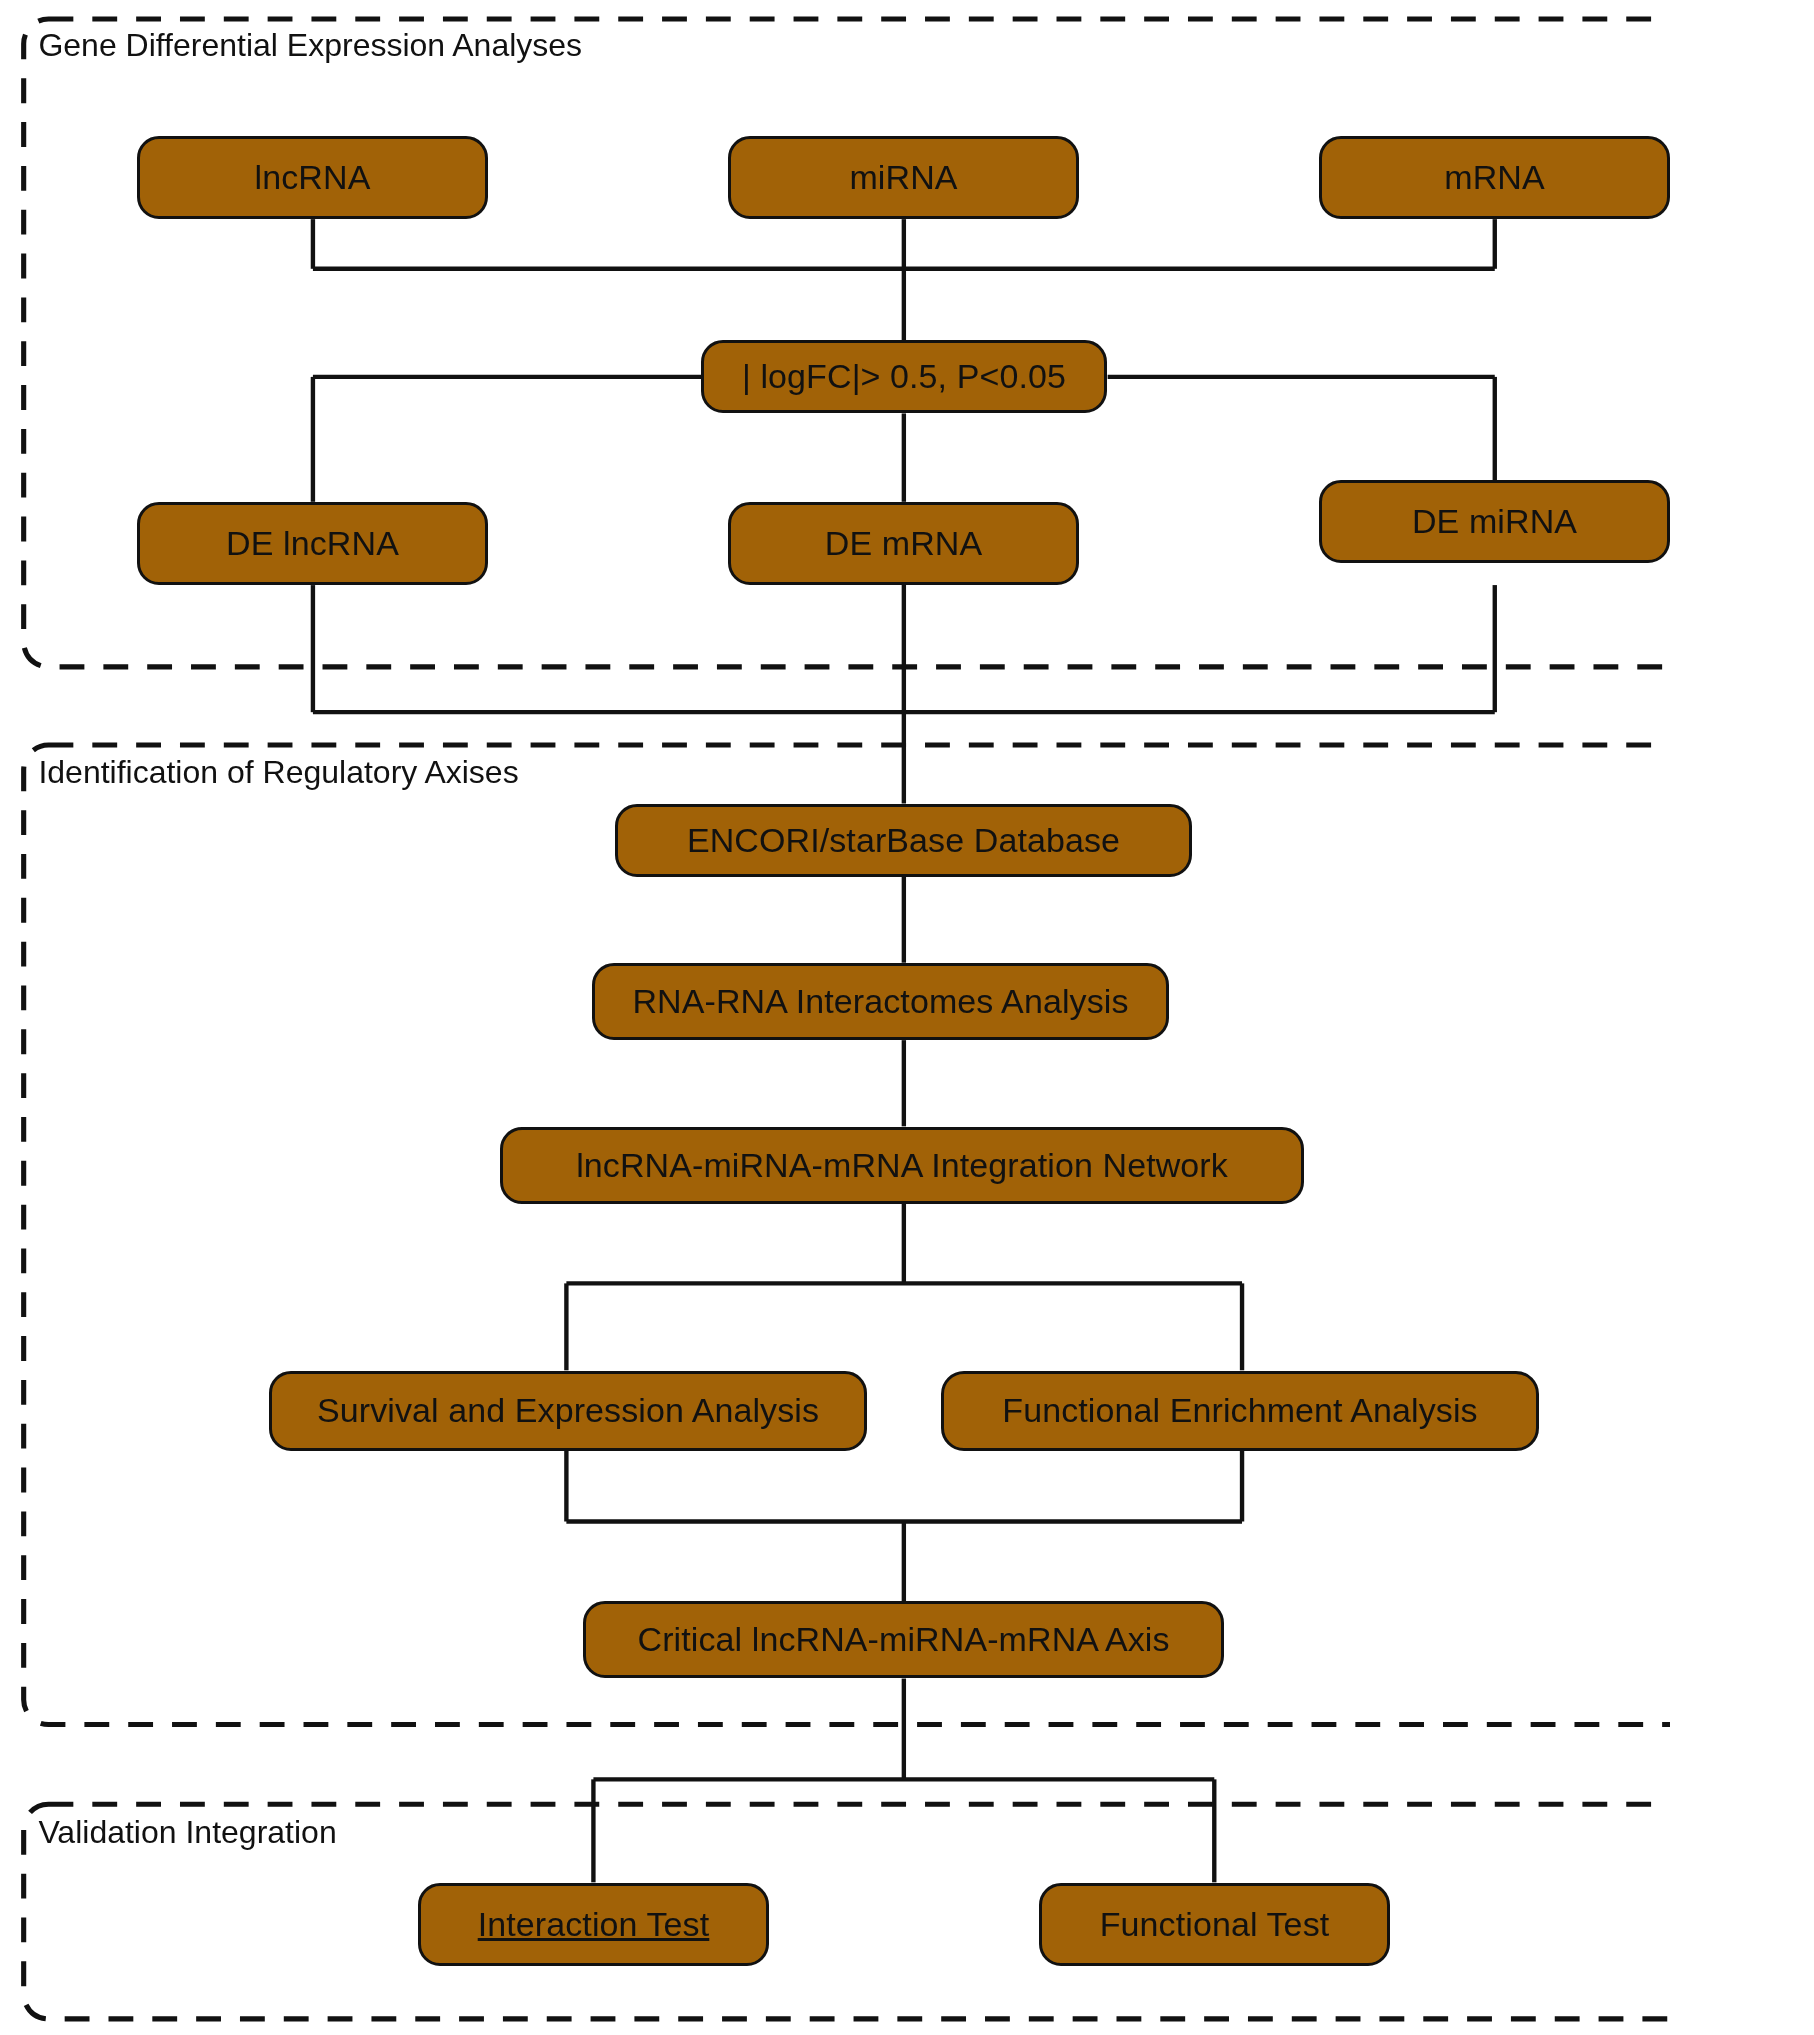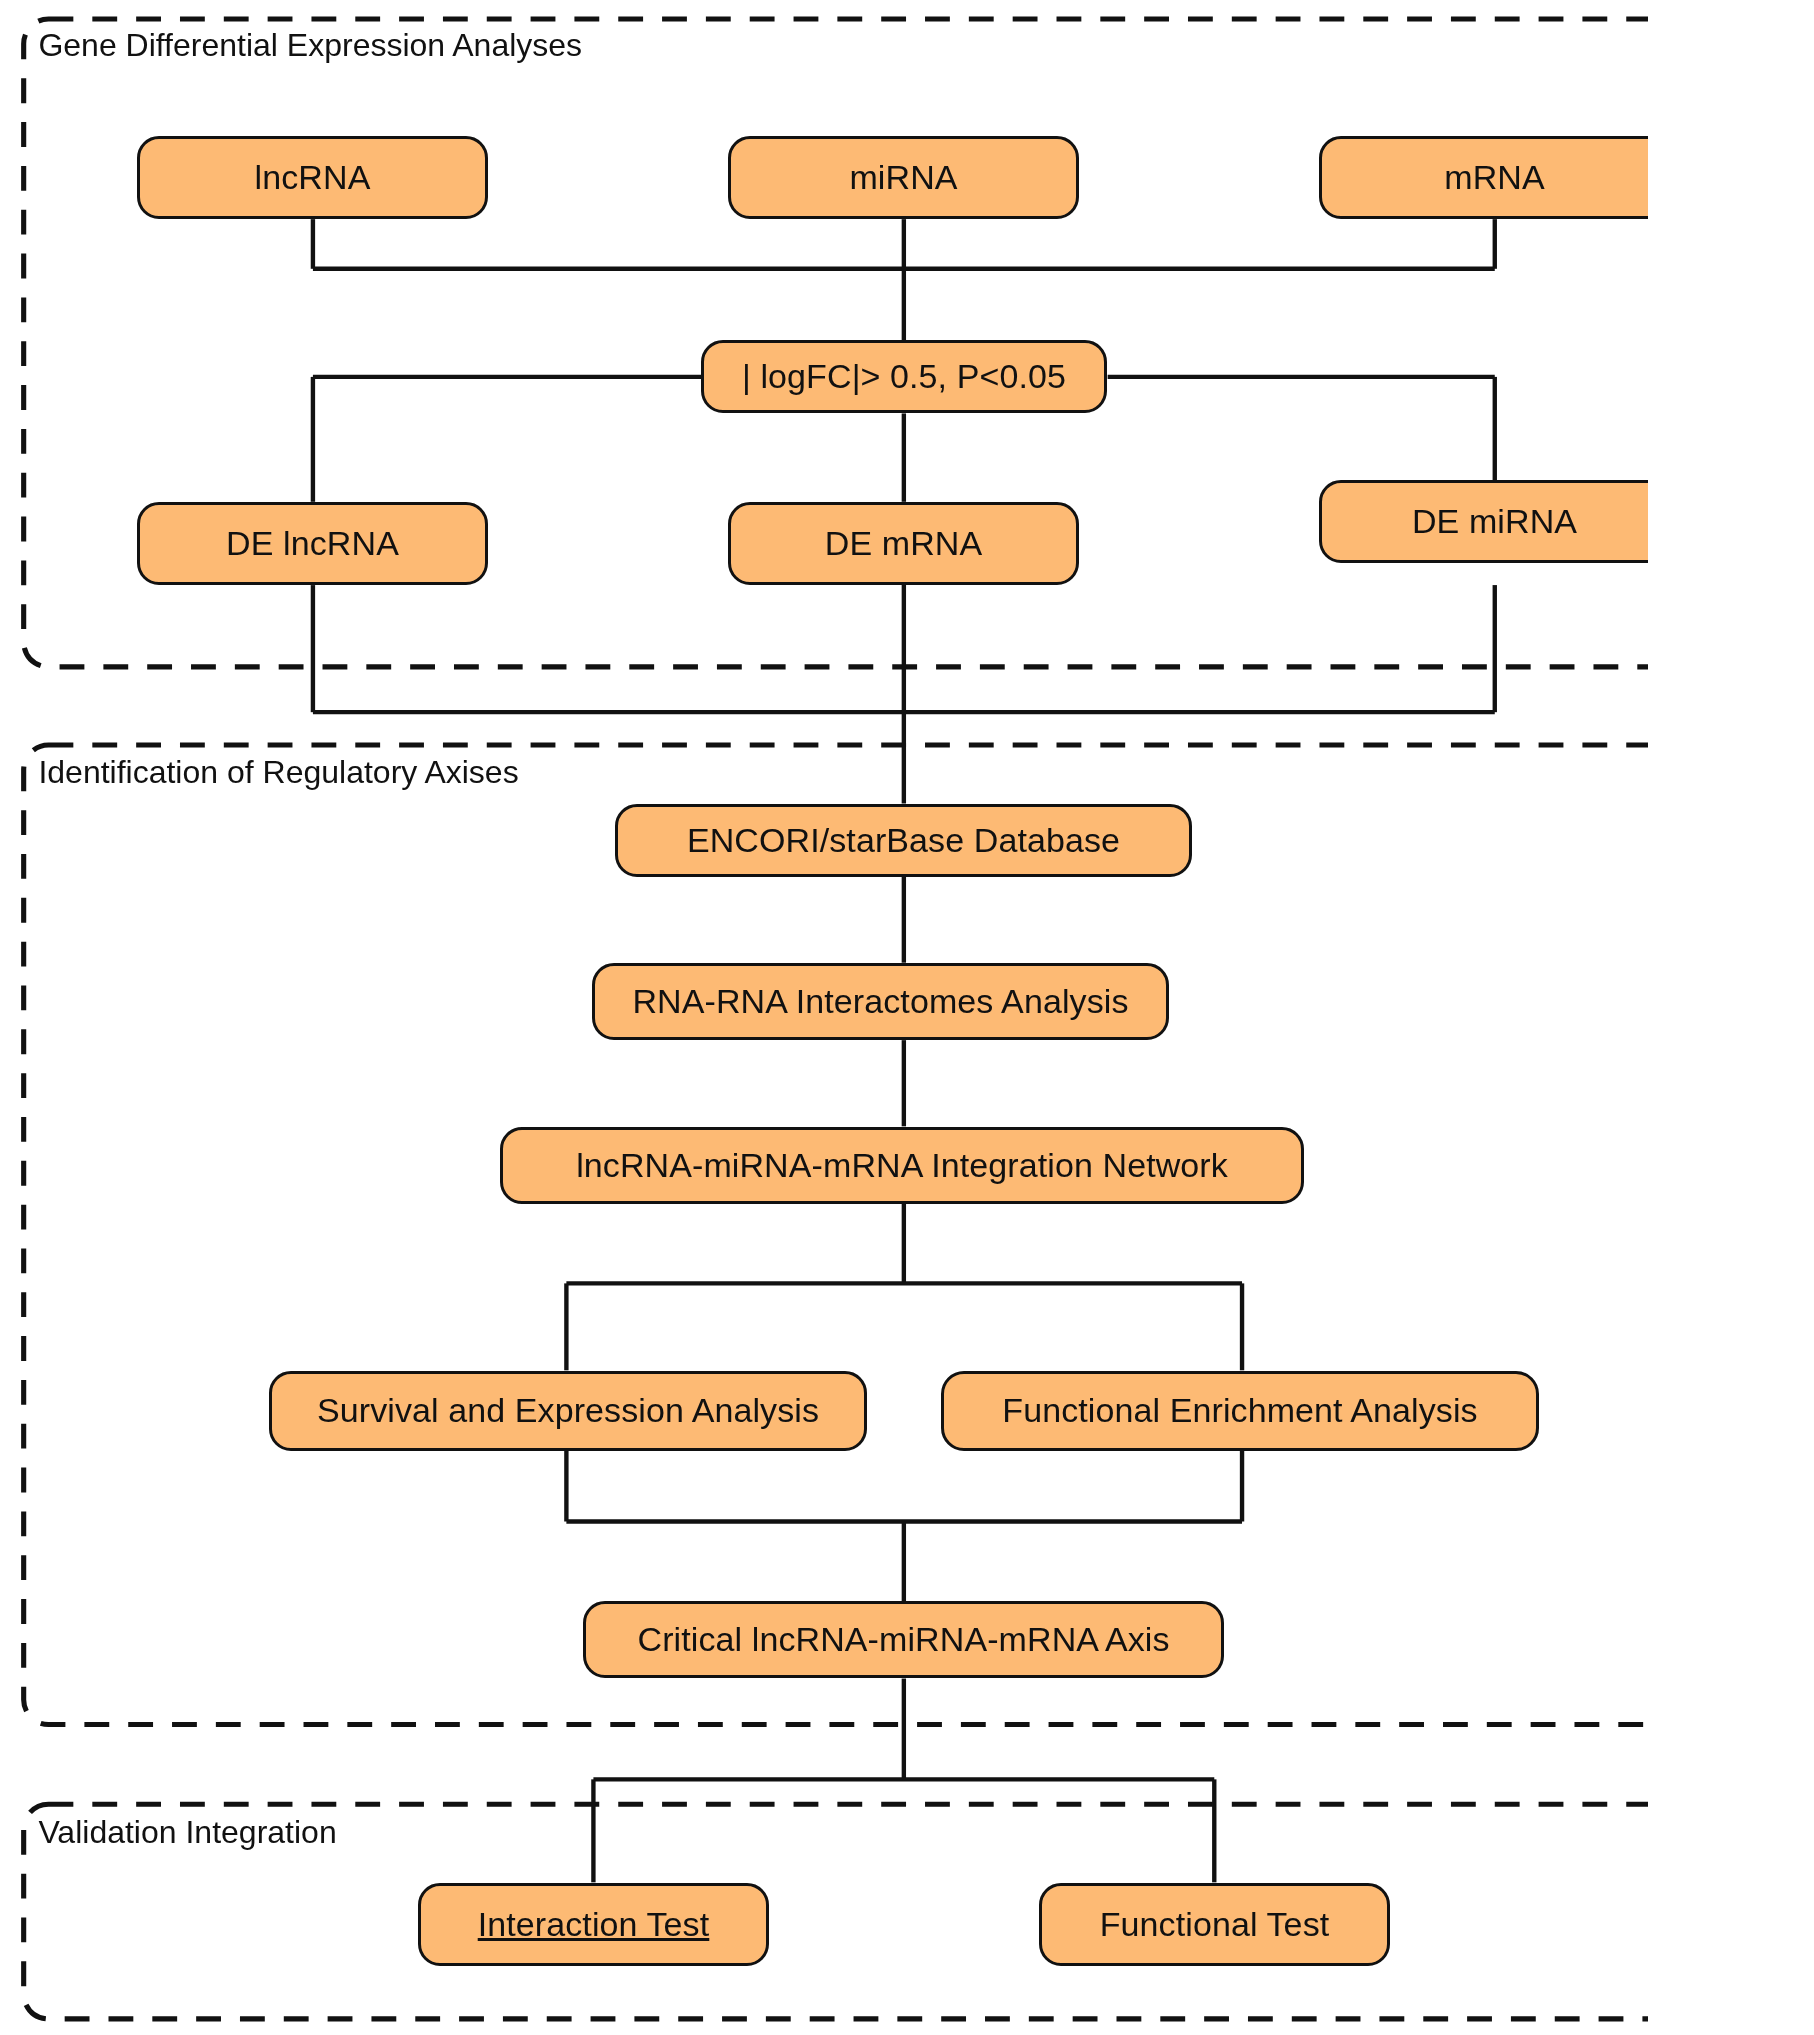--- a/index.html
+++ b/index.html
@@ -10,20 +10,21 @@
   }
   body {
     font-family: "Liberation Sans", sans-serif;
   }
   #canvas {
     position: relative;
     width: 1648px;
     height: 2035px;
     background: #ffffff;
     overflow: hidden;
+    padding-left: 22px;
   }
   #svg-layer {
     position: absolute;
     left: 0;
     top: 0;
     width: 1815px;
     height: 2035px;
   }
   .section-label {
     position: absolute;
@@ -32,21 +33,21 @@
     white-space: nowrap;
     background: #ffffff;
     line-height: 1;
     padding: 0 4.4px;
   }
   .node {
     position: absolute;
     box-sizing: border-box;
     border: 3.7px solid #111111;
     border-radius: 22px;
-    background: #fdba74;
+    background: #a16207;
     display: flex;
     align-items: center;
     justify-content: center;
     color: #111111;
     font-size: 34px;
     letter-spacing: 0.1px;
     text-align: center;
     line-height: 1.05;
     white-space: nowrap;
   }

